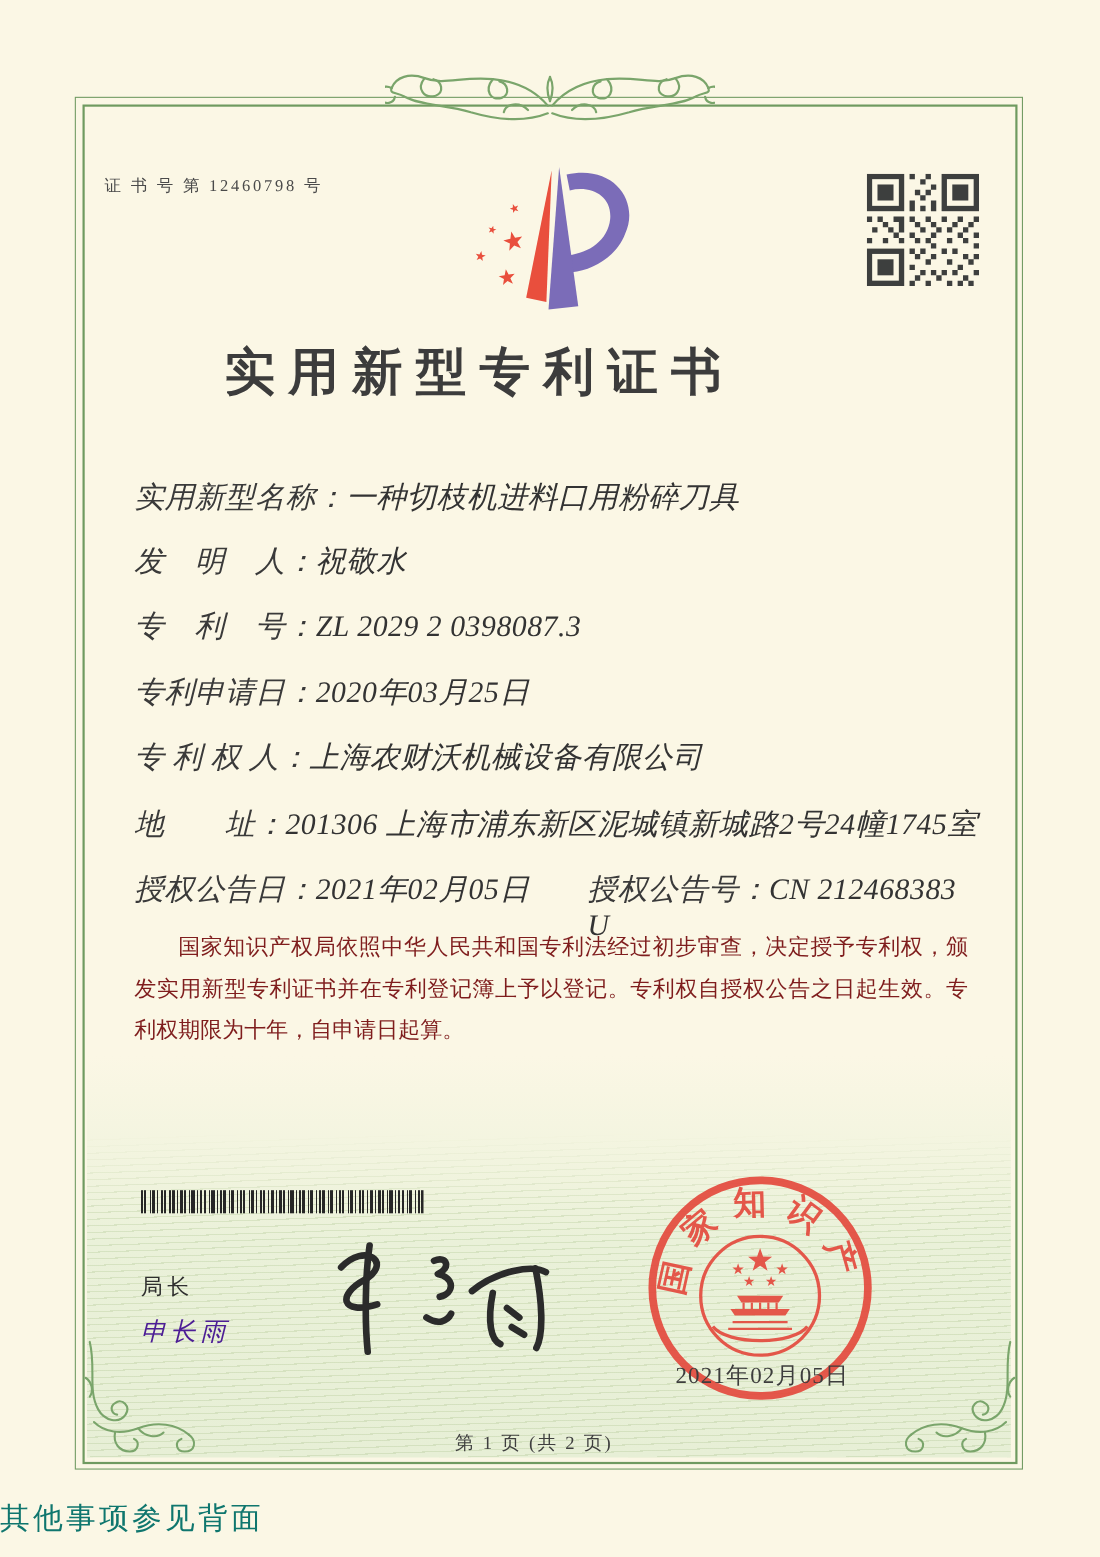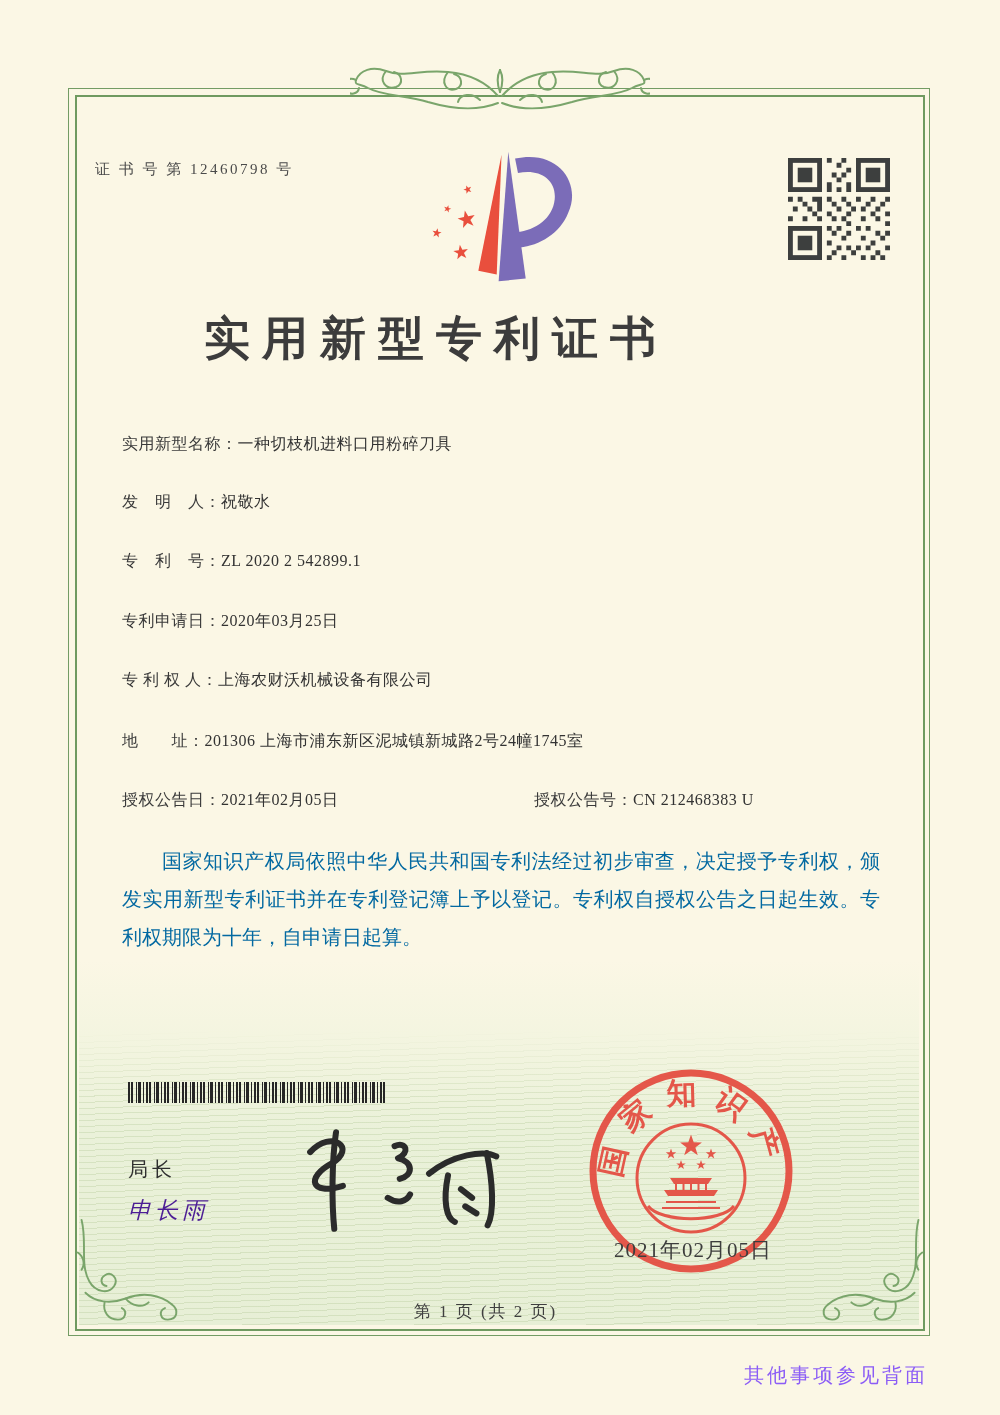--- a/index.html
+++ b/index.html
@@ -16,41 +16,41 @@
   
   .zone-tint{left:79px;top:960px;width:840px;height:365px;
     background:linear-gradient(180deg, rgba(235,242,218,0) 0px, rgba(235,242,218,.55) 90px, #eaf1d9 170px, #e7efd6 100%);}
   .zone-lines{left:79px;top:1030px;width:840px;height:295px;
     background:repeating-linear-gradient(178deg, rgba(145,176,110,.22) 0 1px, rgba(0,0,0,0) 1px 6px);
     -webkit-mask-image:linear-gradient(180deg, transparent 0, #000 70px);
     mask-image:linear-gradient(180deg, transparent 0, #000 70px);}
   .cert-no{left:95px;top:160px;font-size:15px;letter-spacing:2.5px;color:#4a4a4a;}
   .doc-title{left:0;top:308px;width:872px;text-align:center;font-size:46px;font-weight:700;
     letter-spacing:12px;color:#3c3c3c;}
-  .row{left:122px;width:770px;font-size:16px;color:#343434;letter-spacing:.5px;}
+  .row{left:122px;width:770px;font-size:27px;color:#343434;letter-spacing:.5px;font-style:italic;}
   .flabel{color:#3a3a3a;}
   .fvalue{color:#333;}
   .row .col2{position:absolute;left:368px;top:0;margin-left:44px;}
   .paras{left:122px;top:842px;width:758px;font-size:20px;line-height:38px;
-    text-align:justify;color:#0369a1;}
+    text-align:justify;color:#7f1d1d;}
   .paras p{margin:0;text-indent:2em;}
   .barcode{left:128px;top:1082px;width:257px;height:21px;
     background:repeating-linear-gradient(90deg,
       #262626 0 2px, transparent 2px 3px,
       #262626 3px 5px, transparent 5px 8px,
       #262626 8px 9px,  transparent 9px 10px,
       #262626 10px 13px, transparent 13px 15px,
       #262626 15px 16px, transparent 16px 18px);}
   .officer-title{left:128px;top:1156px;font-size:20px;color:#2f2f2f;letter-spacing:4px;}
   .officer-name{left:128px;top:1195px;font-size:23px;color:#4c1d95;letter-spacing:4px;font-style:italic;}
   .sig{left:283px;top:1122px;}
   .seal{left:586px;top:1066px;opacity:.9;}
   .seal-date{left:614px;top:1236px;font-size:21px;color:#3d3d3d;letter-spacing:1px;z-index:5;}
   .page-info{left:0;top:1300px;width:971px;text-align:center;font-size:17px;color:#3f3f3f;letter-spacing:2px;}
-  .back-note{left:0;top:1362px;width:928px;text-align:right;font-size:20px;color:#8b5cf6;letter-spacing:3px;}
+  .back-note{left:0;top:1362px;width:928px;text-align:left;font-size:27px;color:#0f766e;letter-spacing:3px;}
   .green-stroke{stroke:#7aa56b;fill:none;stroke-width:2;stroke-linecap:round;}
 </style>
 </head>
 <body>
 
 <div class="abs frame-outer"></div>
 <div class="abs frame-inner"></div>
 
 <div class="abs zone-tint"></div>
 <div class="abs zone-lines"></div>
@@ -133,21 +133,21 @@
 
 <div class="abs doc-title">实用新型专利证书</div>
 
 <div class="abs row" style="top:434px">
   <span class="flabel">实用新型名称：</span><span class="fvalue">一种切枝机进料口用粉碎刀具</span>
 </div>
 <div class="abs row" style="top:492px">
   <span class="flabel">发　明　人：</span><span class="fvalue">祝敬水</span>
 </div>
 <div class="abs row" style="top:551px">
-  <span class="flabel">专　利　号：</span><span class="fvalue">ZL 2020 2 542899.1</span>
+  <span class="flabel">专　利　号：</span><span class="fvalue">ZL 2029 2 0398087.3</span>
 </div>
 <div class="abs row" style="top:611px">
   <span class="flabel">专利申请日：</span><span class="fvalue">2020年03月25日</span>
 </div>
 <div class="abs row" style="top:670px">
   <span class="flabel">专 利 权 人：</span><span class="fvalue">上海农财沃机械设备有限公司</span>
 </div>
 <div class="abs row" style="top:731px">
   <span class="flabel">地　　址：</span><span class="fvalue">201306 上海市浦东新区泥城镇新城路2号24幢1745室</span>
 </div>

